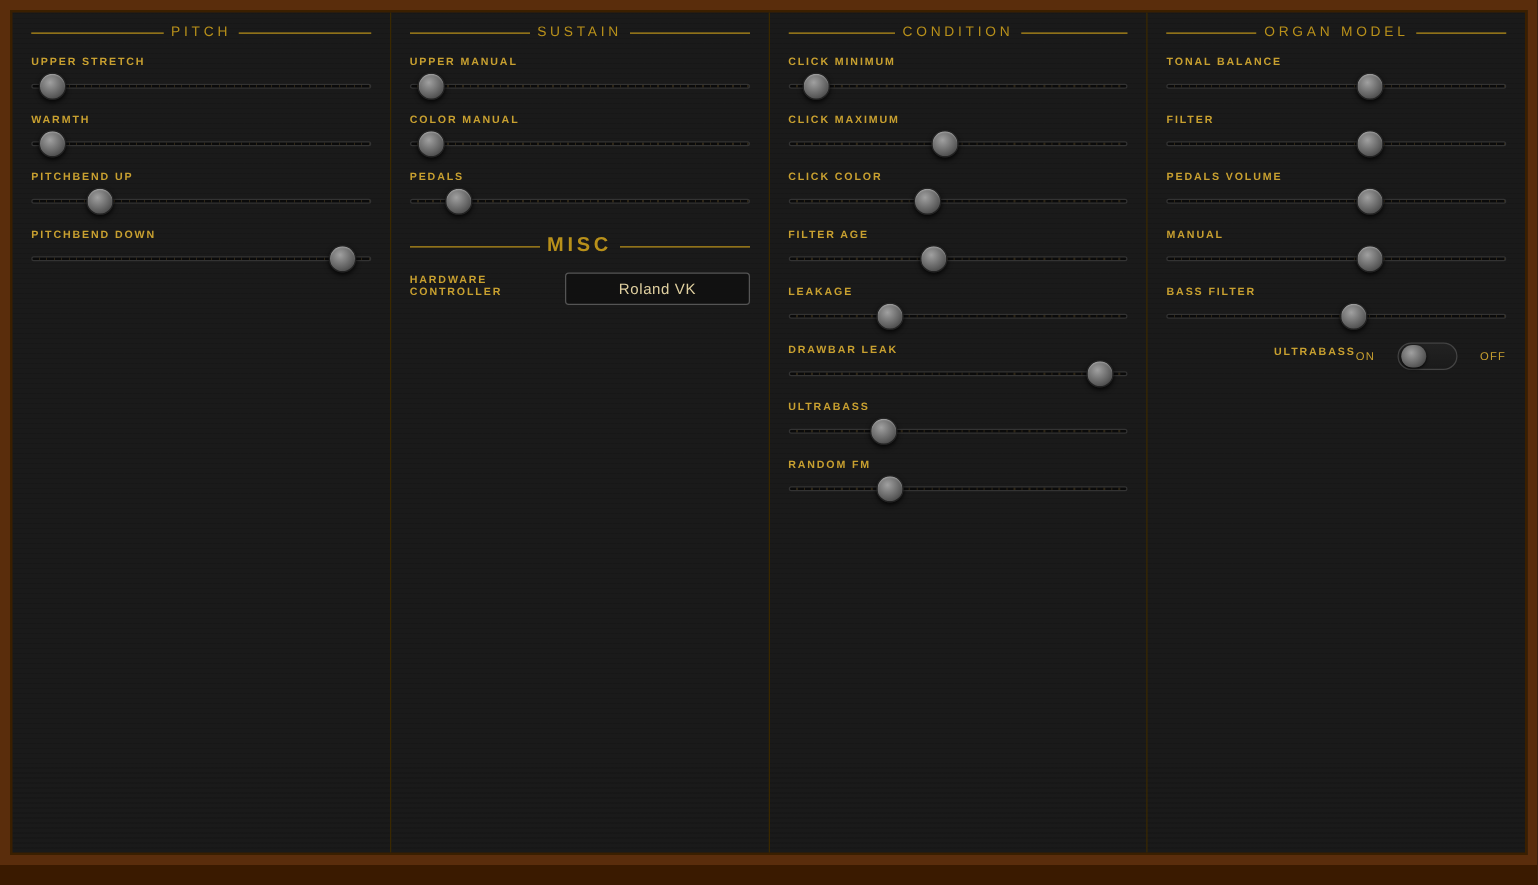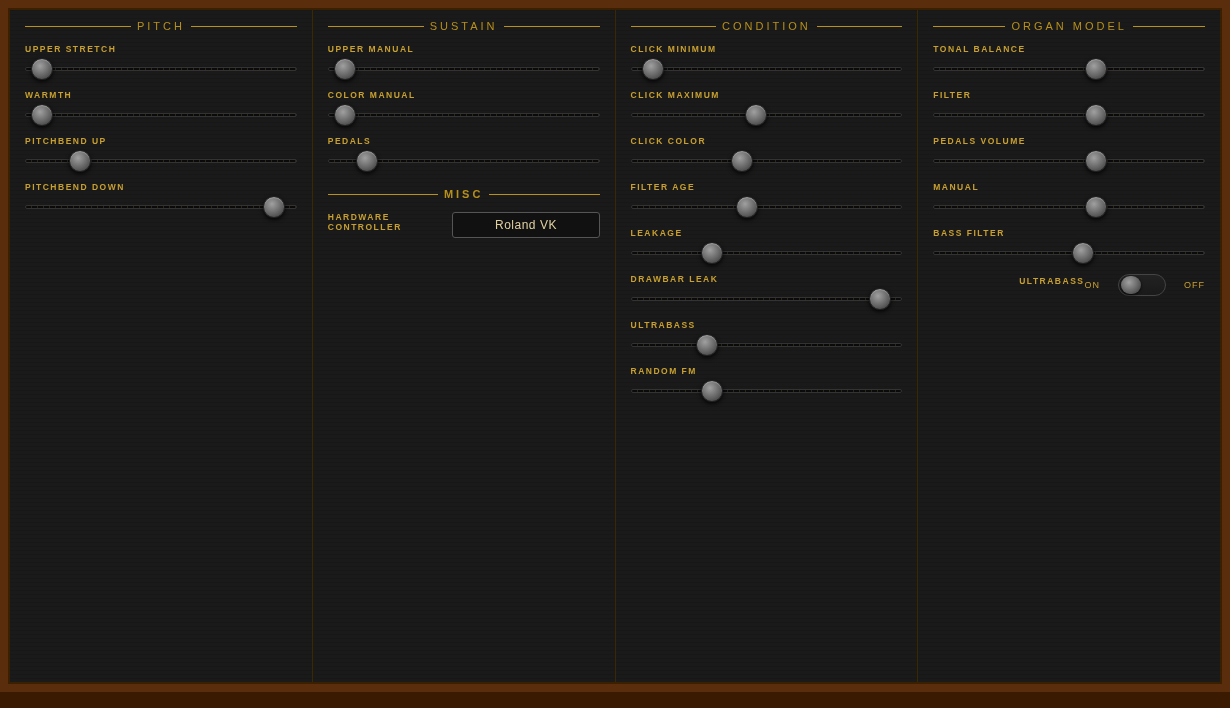--- a/index.html
+++ b/index.html
@@ -106,21 +106,21 @@
       top: 50%;
       transform: translateY(-50%);
       cursor: pointer;
       box-shadow: 0 2px 4px rgba(0,0,0,0.8), inset 0 1px 1px rgba(255,255,255,0.3);
     }
 
     
     .subsection-title {
       text-align: center;
       color: #b8901a;
-      font-size: 11px;
+      font-size: 16px;
       font-weight: bold;
       letter-spacing: 3px;
       margin: 16px 0 12px;
       display: flex;
       align-items: center;
       gap: 6px;
     }
     .subsection-title::before,
     .subsection-title::after {
       content: '';

